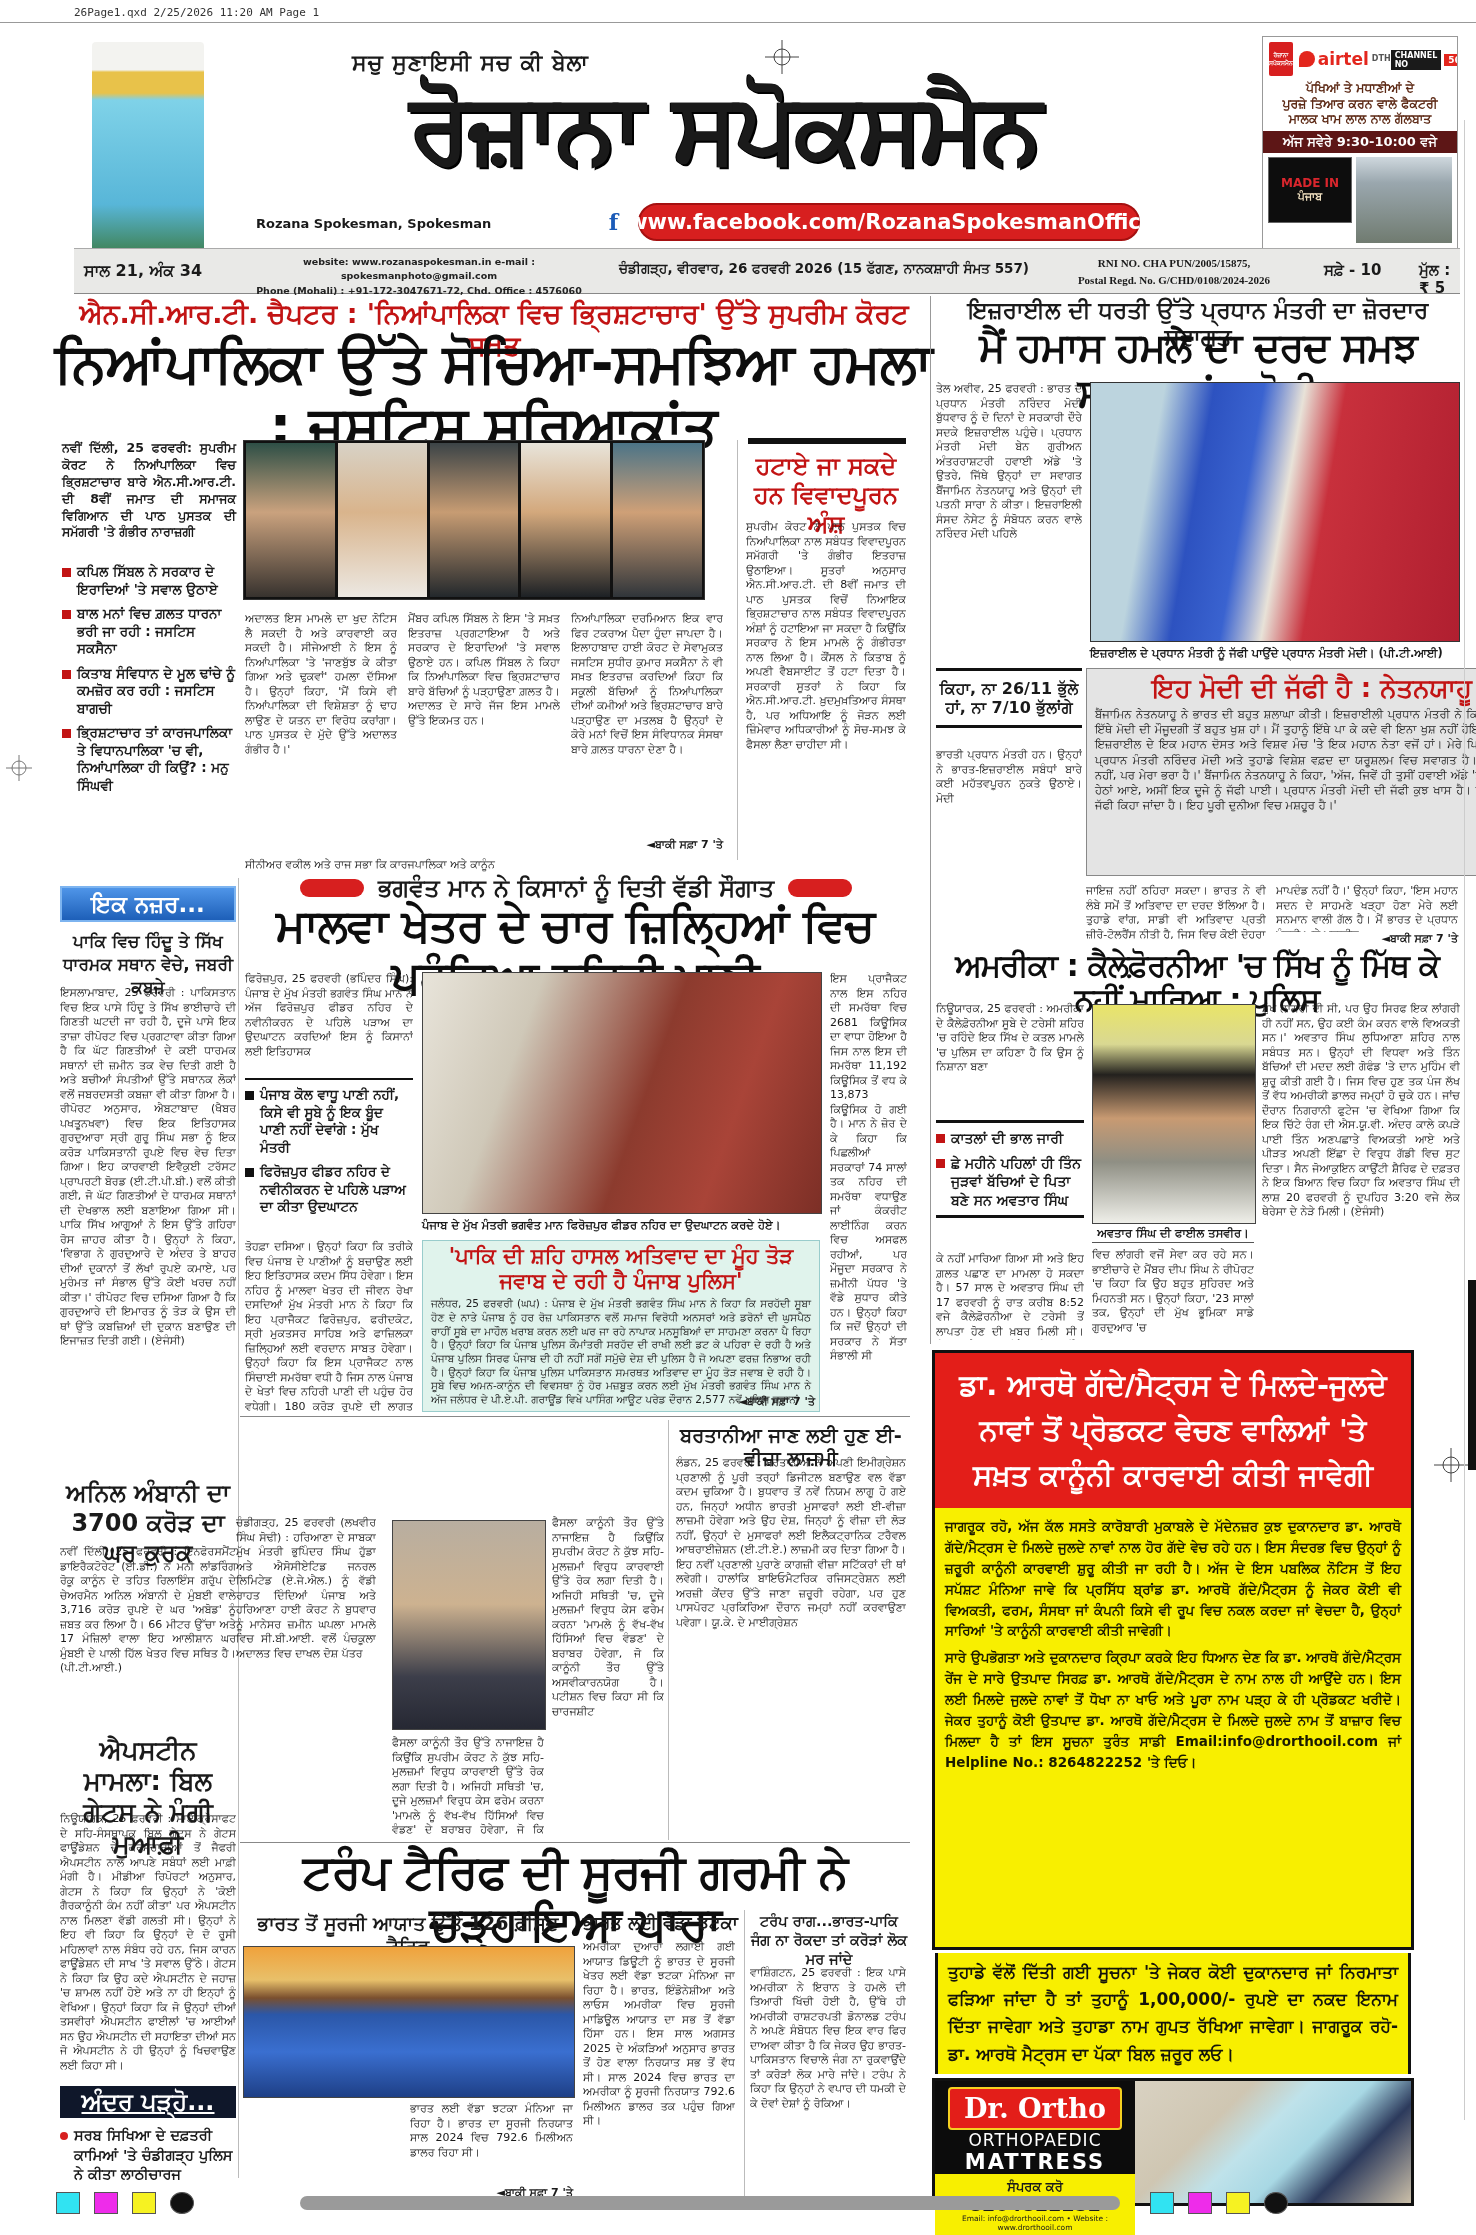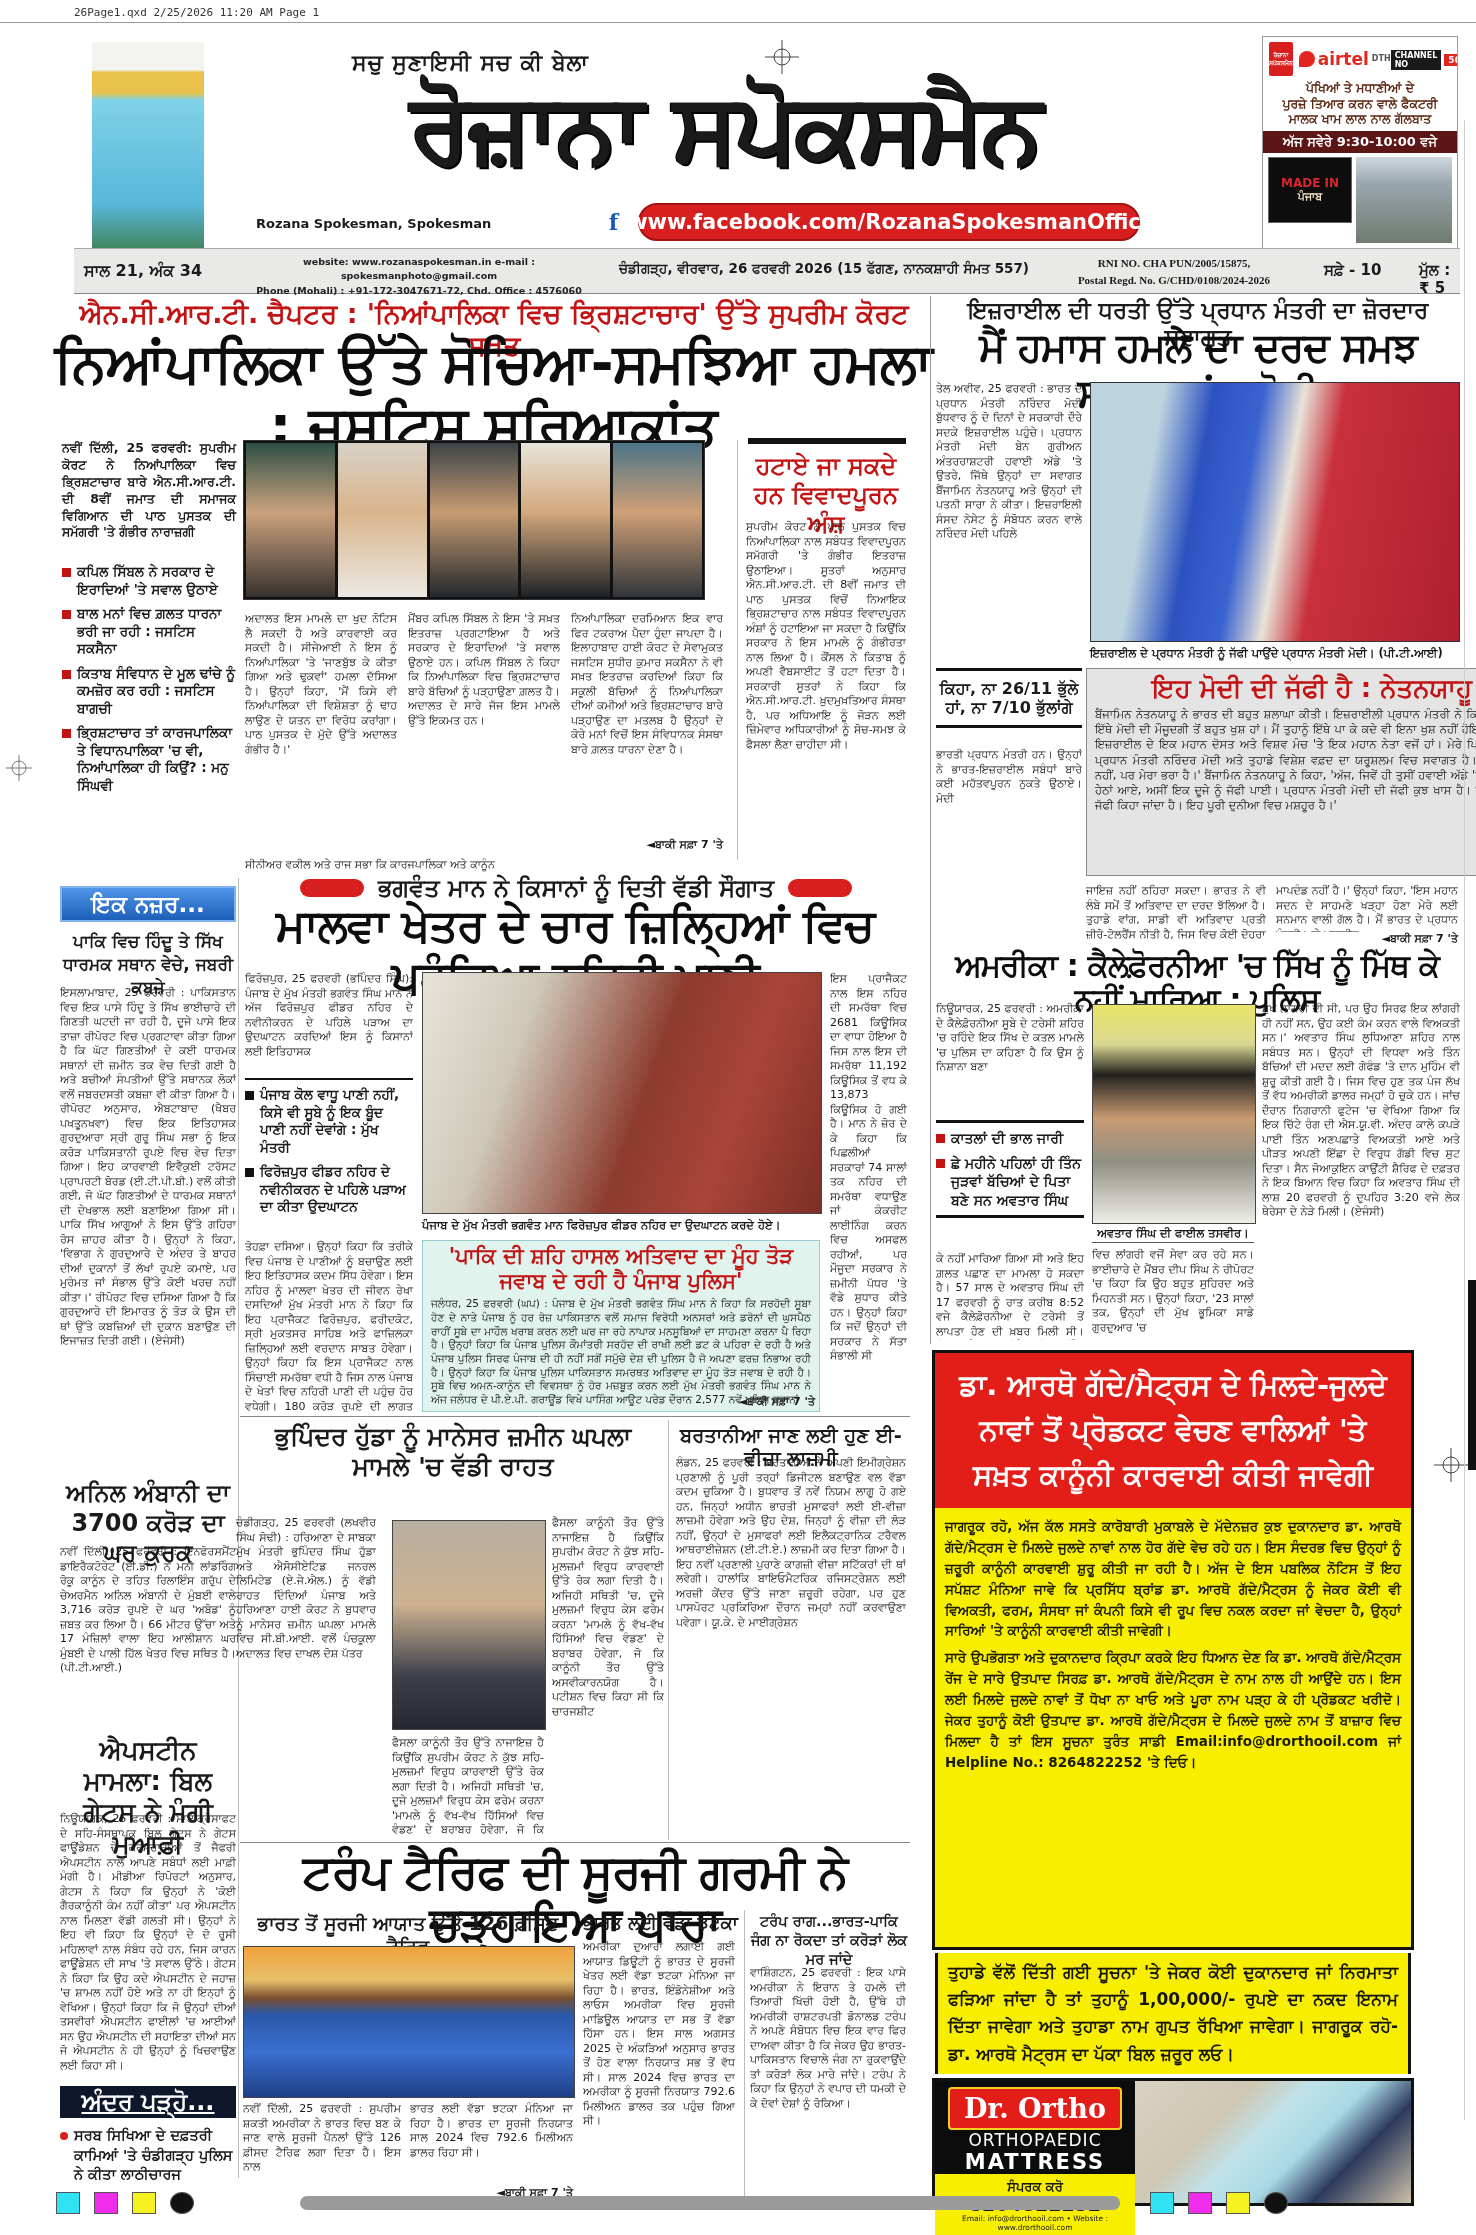--- a/index.html
+++ b/index.html
@@ -231,37 +231,35 @@
 
   <div class="abs small just" style="left:245px;top:1240px;width:168px;height:172px;overflow:hidden;">ਤੋਹਫ਼ਾ ਦਸਿਆ। ਉਨ੍ਹਾਂ ਕਿਹਾ ਕਿ ਤਰੀਕੇ ਵਿਚ ਪੰਜਾਬ ਦੇ ਪਾਣੀਆਂ ਨੂੰ ਬਚਾਉਣ ਲਈ ਇਹ ਇਤਿਹਾਸਕ ਕਦਮ ਸਿੱਧ ਹੋਵੇਗਾ। ਇਸ ਨਹਿਰ ਨੂੰ ਮਾਲਵਾ ਖੇਤਰ ਦੀ ਜੀਵਨ ਰੇਖਾ ਦਸਦਿਆਂ ਮੁੱਖ ਮੰਤਰੀ ਮਾਨ ਨੇ ਕਿਹਾ ਕਿ ਇਹ ਪ੍ਰਾਜੈਕਟ ਫਿਰੋਜ਼ਪੁਰ, ਫਰੀਦਕੋਟ, ਸ੍ਰੀ ਮੁਕਤਸਰ ਸਾਹਿਬ ਅਤੇ ਫਾਜ਼ਿਲਕਾ ਜ਼ਿਲ੍ਹਿਆਂ ਲਈ ਵਰਦਾਨ ਸਾਬਤ ਹੋਵੇਗਾ। ਉਨ੍ਹਾਂ ਕਿਹਾ ਕਿ ਇਸ ਪ੍ਰਾਜੈਕਟ ਨਾਲ ਸਿੰਚਾਈ ਸਮਰੱਥਾ ਵਧੀ ਹੈ ਜਿਸ ਨਾਲ ਪੰਜਾਬ ਦੇ ਖੇਤਾਂ ਵਿਚ ਨਹਿਰੀ ਪਾਣੀ ਦੀ ਪਹੁੰਚ ਹੋਰ ਵਧੇਗੀ। 180 ਕਰੋੜ ਰੁਪਏ ਦੀ ਲਾਗਤ ਵਾਲੇ</div>
 
   <div class="abs" style="left:422px;top:1240px;width:398px;height:172px;background:#e0f3ec;border:1px solid #9cc;box-sizing:border-box;padding:3px 8px;overflow:hidden;">
     <div class="colhead red" style="font-size:21px;line-height:1.2;">'ਪਾਕਿ ਦੀ ਸ਼ਹਿ ਹਾਸਲ ਅਤਿਵਾਦ ਦਾ ਮੂੰਹ ਤੋੜ ਜਵਾਬ ਦੇ ਰਹੀ ਹੈ ਪੰਜਾਬ ਪੁਲਿਸ'</div>
     <div class="just" style="font-size:10.5px;line-height:1.3;margin-top:3px;">ਜਲੰਧਰ, 25 ਫਰਵਰੀ (ਘਪ) : ਪੰਜਾਬ ਦੇ ਮੁੱਖ ਮੰਤਰੀ ਭਗਵੰਤ ਸਿੰਘ ਮਾਨ ਨੇ ਕਿਹਾ ਕਿ ਸਰਹੱਦੀ ਸੂਬਾ ਹੋਣ ਦੇ ਨਾਤੇ ਪੰਜਾਬ ਨੂੰ ਹਰ ਰੋਜ਼ ਪਾਕਿਸਤਾਨ ਵਲੋਂ ਸਮਾਜ ਵਿਰੋਧੀ ਅਨਸਰਾਂ ਅਤੇ ਡਰੋਨਾਂ ਦੀ ਘੁਸਪੈਠ ਰਾਹੀਂ ਸੂਬੇ ਦਾ ਮਾਹੌਲ ਖਰਾਬ ਕਰਨ ਲਈ ਘਰ ਜਾ ਰਹੇ ਨਾਪਾਕ ਮਨਸੂਬਿਆਂ ਦਾ ਸਾਹਮਣਾ ਕਰਨਾ ਪੈ ਰਿਹਾ ਹੈ। ਉਨ੍ਹਾਂ ਕਿਹਾ ਕਿ ਪੰਜਾਬ ਪੁਲਿਸ ਕੌਮਾਂਤਰੀ ਸਰਹੱਦ ਦੀ ਰਾਖੀ ਲਈ ਡਟ ਕੇ ਪਹਿਰਾ ਦੇ ਰਹੀ ਹੈ ਅਤੇ ਪੰਜਾਬ ਪੁਲਿਸ ਸਿਰਫ ਪੰਜਾਬ ਦੀ ਹੀ ਨਹੀਂ ਸਗੋਂ ਸਮੁੱਚੇ ਦੇਸ਼ ਦੀ ਪੁਲਿਸ ਹੈ ਜੋ ਅਪਣਾ ਫਰਜ਼ ਨਿਭਾਅ ਰਹੀ ਹੈ। ਉਨ੍ਹਾਂ ਕਿਹਾ ਕਿ ਪੰਜਾਬ ਪੁਲਿਸ ਪਾਕਿਸਤਾਨ ਸਮਰਥਤ ਅਤਿਵਾਦ ਦਾ ਮੂੰਹ ਤੋੜ ਜਵਾਬ ਦੇ ਰਹੀ ਹੈ। ਸੂਬੇ ਵਿਚ ਅਮਨ-ਕਾਨੂੰਨ ਦੀ ਵਿਵਸਥਾ ਨੂੰ ਹੋਰ ਮਜ਼ਬੂਤ ਕਰਨ ਲਈ ਮੁੱਖ ਮੰਤਰੀ ਭਗਵੰਤ ਸਿੰਘ ਮਾਨ ਨੇ ਅੱਜ ਜਲੰਧਰ ਦੇ ਪੀ.ਏ.ਪੀ. ਗਰਾਊਂਡ ਵਿਖੇ ਪਾਸਿੰਗ ਆਊਟ ਪਰੇਡ ਦੌਰਾਨ 2,577 ਨਵੇਂ ਪੁਲਿਸ ਜਵਾਨਾਂ</div>
   </div>
   <div class="abs cont" style="left:700px;top:1395px;width:115px;">◄ਬਾਕੀ ਸਫ਼ਾ 7 'ਤੇ</div>
 
   <div class="abs" style="left:240px;top:1416px;width:670px;height:1px;background:#888;"></div>
-  <div class="abs colhead" style="left:243px;top:1422px;width:420px;font-size:25px;">ਭੁਪਿੰਦਰ ਹੁੱਡਾ ਨੂੰ ਮਾਨੇਸਰ ਜ਼ਮੀਨ ਘਪਲਾ ਮਾਮਲੇ 'ਚ ਵੱਡੀ ਰਾਹਤ</div>
   <div class="abs small just" style="left:236px;top:1516px;width:140px;height:320px;overflow:hidden;">ਚੰਡੀਗੜ੍ਹ, 25 ਫਰਵਰੀ (ਲਖਵੀਰ ਸਿੰਘ ਸੋਢੀ) : ਹਰਿਆਣਾ ਦੇ ਸਾਬਕਾ ਮੁੱਖ ਮੰਤਰੀ ਭੁਪਿੰਦਰ ਸਿੰਘ ਹੁੱਡਾ ਅਤੇ ਐਸੋਸੀਏਟਿਡ ਜਨਰਲ ਲਿਮਿਟੇਡ (ਏ.ਜੇ.ਐਲ.) ਨੂੰ ਵੱਡੀ ਰਾਹਤ ਦਿੰਦਿਆਂ ਪੰਜਾਬ ਅਤੇ ਹਰਿਆਣਾ ਹਾਈ ਕੋਰਟ ਨੇ ਬੁਧਵਾਰ ਨੂੰ ਮਾਨੇਸਰ ਜ਼ਮੀਨ ਘਪਲਾ ਮਾਮਲੇ ਵਿਚ ਸੀ.ਬੀ.ਆਈ. ਵਲੋਂ ਪੰਚਕੂਲਾ ਅਦਾਲਤ ਵਿਚ ਦਾਖਲ ਦੋਸ਼ ਪੱਤਰ</div>
   <div class="abs photo" style="left:392px;top:1520px;width:152px;height:208px;
        background:linear-gradient(180deg,#b8aea0 0%,#cdb290 40%,#3c3e4a 75%,#262833 100%);"></div>
   <div class="abs small just" style="left:392px;top:1736px;width:152px;height:100px;overflow:hidden;">ਫੈਸਲਾ ਕਾਨੂੰਨੀ ਤੌਰ ਉੱਤੇ ਨਾਜਾਇਜ਼ ਹੈ ਕਿਉਂਕਿ ਸੁਪਰੀਮ ਕੋਰਟ ਨੇ ਕੁੱਝ ਸਹਿ-ਮੁਲਜ਼ਮਾਂ ਵਿਰੁਧ ਕਾਰਵਾਈ ਉੱਤੇ ਰੋਕ ਲਗਾ ਦਿਤੀ ਹੈ। ਅਜਿਹੀ ਸਥਿਤੀ 'ਚ, ਦੂਜੇ ਮੁਲਜ਼ਮਾਂ ਵਿਰੁਧ ਕੇਸ ਫਰੇਮ ਕਰਨਾ 'ਮਾਮਲੇ ਨੂੰ ਵੱਖ-ਵੱਖ ਹਿੱਸਿਆਂ ਵਿਚ ਵੰਡਣ' ਦੇ ਬਰਾਬਰ ਹੋਵੇਗਾ, ਜੋ ਕਿ ਕਾਨੂੰਨੀ ਤੌਰ ਉੱਤੇ ਅਸਵੀਕਾਰਨਯੋਗ ਹੈ। ਪਟੀਸ਼ਨ ਵਿਚ ਕਿਹਾ ਸੀ ਕਿ ਚਾਰਜਸ਼ੀਟ</div>
   <div class="abs small just" style="left:552px;top:1516px;width:112px;height:320px;overflow:hidden;">ਫੈਸਲਾ ਕਾਨੂੰਨੀ ਤੌਰ ਉੱਤੇ ਨਾਜਾਇਜ਼ ਹੈ ਕਿਉਂਕਿ ਸੁਪਰੀਮ ਕੋਰਟ ਨੇ ਕੁੱਝ ਸਹਿ-ਮੁਲਜ਼ਮਾਂ ਵਿਰੁਧ ਕਾਰਵਾਈ ਉੱਤੇ ਰੋਕ ਲਗਾ ਦਿਤੀ ਹੈ। ਅਜਿਹੀ ਸਥਿਤੀ 'ਚ, ਦੂਜੇ ਮੁਲਜ਼ਮਾਂ ਵਿਰੁਧ ਕੇਸ ਫਰੇਮ ਕਰਨਾ 'ਮਾਮਲੇ ਨੂੰ ਵੱਖ-ਵੱਖ ਹਿੱਸਿਆਂ ਵਿਚ ਵੰਡਣ' ਦੇ ਬਰਾਬਰ ਹੋਵੇਗਾ, ਜੋ ਕਿ ਕਾਨੂੰਨੀ ਤੌਰ ਉੱਤੇ ਅਸਵੀਕਾਰਨਯੋਗ ਹੈ। ਪਟੀਸ਼ਨ ਵਿਚ ਕਿਹਾ ਸੀ ਕਿ ਚਾਰਜਸ਼ੀਟ</div>
 
   <div class="vline" style="left:668px;top:1420px;height:420px;"></div>
   <div class="abs colhead" style="left:674px;top:1424px;width:234px;font-size:19.5px;line-height:1.2;">ਬਰਤਾਨੀਆ ਜਾਣ ਲਈ ਹੁਣ ਈ-ਵੀਜ਼ਾ ਲਾਜ਼ਮੀ</div>
   <div class="abs small just" style="left:676px;top:1456px;width:230px;height:382px;overflow:hidden;">ਲੰਡਨ, 25 ਫਰਵਰੀ : ਬਰਤਾਨੀਆ ਨੇ ਅਪਣੀ ਇਮੀਗ੍ਰੇਸ਼ਨ ਪ੍ਰਣਾਲੀ ਨੂੰ ਪੂਰੀ ਤਰ੍ਹਾਂ ਡਿਜੀਟਲ ਬਣਾਉਣ ਵਲ ਵੱਡਾ ਕਦਮ ਚੁਕਿਆ ਹੈ। ਬੁਧਵਾਰ ਤੋਂ ਨਵੇਂ ਨਿਯਮ ਲਾਗੂ ਹੋ ਗਏ ਹਨ, ਜਿਨ੍ਹਾਂ ਅਧੀਨ ਭਾਰਤੀ ਮੁਸਾਫਰਾਂ ਲਈ ਈ-ਵੀਜ਼ਾ ਲਾਜ਼ਮੀ ਹੋਵੇਗਾ ਅਤੇ ਉਹ ਦੇਸ਼, ਜਿਨ੍ਹਾਂ ਨੂੰ ਵੀਜ਼ਾ ਦੀ ਲੋੜ ਨਹੀਂ, ਉਨ੍ਹਾਂ ਦੇ ਮੁਸਾਫਰਾਂ ਲਈ ਇਲੈਕਟ੍ਰਾਨਿਕ ਟਰੈਵਲ ਆਥਰਾਈਜ਼ੇਸ਼ਨ (ਈ.ਟੀ.ਏ.) ਲਾਜ਼ਮੀ ਕਰ ਦਿਤਾ ਗਿਆ ਹੈ। ਇਹ ਨਵੀਂ ਪ੍ਰਣਾਲੀ ਪੁਰਾਣੇ ਕਾਗਜ਼ੀ ਵੀਜ਼ਾ ਸਟਿੱਕਰਾਂ ਦੀ ਥਾਂ ਲਵੇਗੀ। ਹਾਲਾਂਕਿ ਬਾਇਓਮੈਟਰਿਕ ਰਜਿਸਟ੍ਰੇਸ਼ਨ ਲਈ ਅਰਜ਼ੀ ਕੇਂਦਰ ਉੱਤੇ ਜਾਣਾ ਜ਼ਰੂਰੀ ਰਹੇਗਾ, ਪਰ ਹੁਣ ਪਾਸਪੋਰਟ ਪ੍ਰਕਿਰਿਆ ਦੌਰਾਨ ਜਮ੍ਹਾਂ ਨਹੀਂ ਕਰਵਾਉਣਾ ਪਵੇਗਾ। ਯੂ.ਕੇ. ਦੇ ਮਾਈਗ੍ਰੇਸ਼ਨ</div>
 
   <div class="abs" style="left:240px;top:1842px;width:670px;height:1px;background:#888;"></div>
   <div class="abs headline" style="left:240px;top:1846px;width:670px;font-size:47px;line-height:1.1;">ਟਰੰਪ ਟੈਰਿਫ ਦੀ ਸੂਰਜੀ ਗਰਮੀ ਨੇ ਚੜ੍ਹਾਇਆ ਪਾਰਾ</div>
   <div class="abs colhead" style="left:243px;top:1912px;width:330px;font-size:19px;border-bottom:2px solid #111;padding-bottom:4px;">ਭਾਰਤ ਤੋਂ ਸੂਰਜੀ ਆਯਾਤ ਉੱਤੇ 126 ਫ਼ੀਸਦ ਟੈਰਿਫ</div>
   <div class="abs photo" style="left:243px;top:1946px;width:330px;height:150px;
        background:linear-gradient(180deg,#f0a23c 0%,#e8c06a 22%,#7a4f2e 34%,#2b57a8 45%,#3a6fd0 70%,#1e3f86 100%);"></div>
-  <div class="abs small just" style="left:243px;top:2102px;width:158px;height:100px;overflow:hidden;">ਨਵੀਂ ਦਿੱਲੀ, 25 ਫਰਵਰੀ : ਸੁਪਰੀਮ ਸ਼ਕਤੀ ਅਮਰੀਕਾ ਨੇ ਭਾਰਤ ਵਿਚ ਬਣ ਕੇ ਜਾਣ ਵਾਲੇ ਸੂਰਜੀ ਪੈਨਲਾਂ ਉੱਤੇ 126 ਫ਼ੀਸਦ ਟੈਰਿਫ ਲਗਾ ਦਿਤਾ ਹੈ। ਇਸ ਨਾਲ</div>
   <div class="abs small just" style="left:410px;top:2102px;width:163px;height:84px;overflow:hidden;">ਭਾਰਤ ਲਈ ਵੱਡਾ ਝਟਕਾ ਮੰਨਿਆ ਜਾ ਰਿਹਾ ਹੈ। ਭਾਰਤ ਦਾ ਸੂਰਜੀ ਨਿਰਯਾਤ ਸਾਲ 2024 ਵਿਚ 792.6 ਮਿਲੀਅਨ ਡਾਲਰ ਰਿਹਾ ਸੀ।</div>
   <div class="abs cont" style="left:410px;top:2186px;width:163px;">◄ਬਾਕੀ ਸਫ਼ਾ 7 'ਤੇ</div>
 
   <div class="abs colhead" style="left:583px;top:1912px;width:155px;font-size:18px;">ਭਾਰਤ ਲਈ ਵੱਡਾ ਝਟਕਾ</div>
   <div class="abs small just" style="left:583px;top:1940px;width:152px;height:262px;overflow:hidden;">ਅਮਰੀਕਾ ਦੁਆਰਾ ਲਗਾਈ ਗਈ ਆਯਾਤ ਡਿਊਟੀ ਨੂੰ ਭਾਰਤ ਦੇ ਸੂਰਜੀ ਖੇਤਰ ਲਈ ਵੱਡਾ ਝਟਕਾ ਮੰਨਿਆ ਜਾ ਰਿਹਾ ਹੈ। ਭਾਰਤ, ਇੰਡੋਨੇਸ਼ੀਆ ਅਤੇ ਲਾਓਸ ਅਮਰੀਕਾ ਵਿਚ ਸੂਰਜੀ ਮਾਡਿਊਲ ਆਯਾਤ ਦਾ ਸਭ ਤੋਂ ਵੱਡਾ ਹਿੱਸਾ ਹਨ। ਇਸ ਸਾਲ ਅਗਸਤ 2025 ਦੇ ਅੰਕੜਿਆਂ ਅਨੁਸਾਰ ਭਾਰਤ ਤੋਂ ਹੋਣ ਵਾਲਾ ਨਿਰਯਾਤ ਸਭ ਤੋਂ ਵੱਧ ਸੀ। ਸਾਲ 2024 ਵਿਚ ਭਾਰਤ ਦਾ ਅਮਰੀਕਾ ਨੂੰ ਸੂਰਜੀ ਨਿਰਯਾਤ 792.6 ਮਿਲੀਅਨ ਡਾਲਰ ਤਕ ਪਹੁੰਚ ਗਿਆ ਸੀ।</div>
 
   <div class="vline" style="left:744px;top:1910px;height:295px;"></div>
   <div class="abs colhead" style="left:750px;top:1912px;width:158px;font-size:14.5px;line-height:1.3;">ਟਰੰਪ ਰਾਗ...ਭਾਰਤ-ਪਾਕਿ ਜੰਗ ਨਾ ਰੋਕਦਾ ਤਾਂ ਕਰੋੜਾਂ ਲੋਕ ਮਰ ਜਾਂਦੇ</div>
   <div class="abs small just" style="left:750px;top:1966px;width:156px;height:238px;overflow:hidden;">ਵਾਸ਼ਿੰਗਟਨ, 25 ਫਰਵਰੀ : ਇਕ ਪਾਸੇ ਅਮਰੀਕਾ ਨੇ ਇਰਾਨ ਤੇ ਹਮਲੇ ਦੀ ਤਿਆਰੀ ਖਿੱਚੀ ਹੋਈ ਹੈ, ਉੱਥੇ ਹੀ ਅਮਰੀਕੀ ਰਾਸ਼ਟਰਪਤੀ ਡੋਨਾਲਡ ਟਰੰਪ ਨੇ ਅਪਣੇ ਸੰਬੋਧਨ ਵਿਚ ਇਕ ਵਾਰ ਫਿਰ ਦਾਅਵਾ ਕੀਤਾ ਹੈ ਕਿ ਜੇਕਰ ਉਹ ਭਾਰਤ-ਪਾਕਿਸਤਾਨ ਵਿਚਾਲੇ ਜੰਗ ਨਾ ਰੁਕਵਾਉਂਦੇ ਤਾਂ ਕਰੋੜਾਂ ਲੋਕ ਮਾਰੇ ਜਾਂਦੇ। ਟਰੰਪ ਨੇ ਕਿਹਾ ਕਿ ਉਨ੍ਹਾਂ ਨੇ ਵਪਾਰ ਦੀ ਧਮਕੀ ਦੇ ਕੇ ਦੋਵਾਂ ਦੇਸ਼ਾਂ ਨੂੰ ਰੋਕਿਆ।</div>
 

